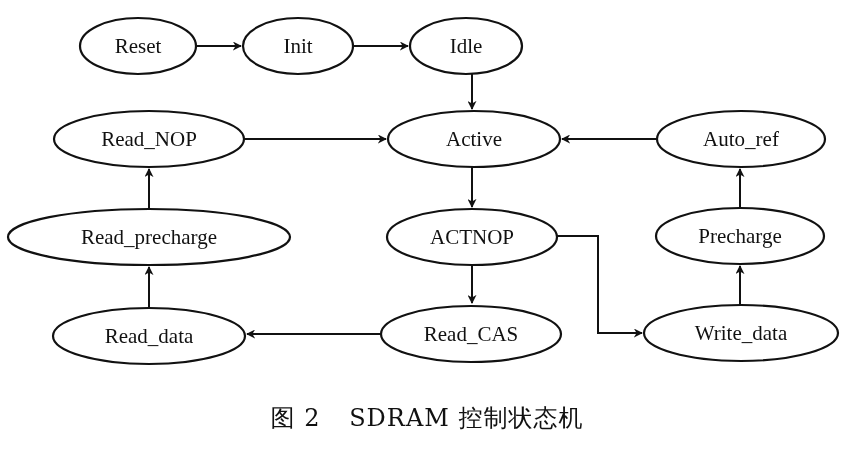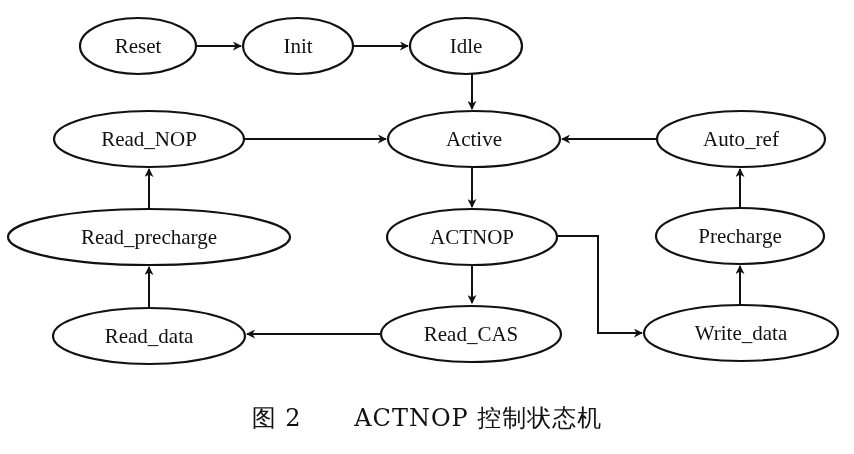--- a/index.html
+++ b/index.html
@@ -3,21 +3,21 @@
 <meta charset="utf-8">
 <style>
   html, body { margin: 0; padding: 0; background: #ffffff; }
   body { width: 854px; height: 454px; position: relative; overflow: hidden; }
   svg { position: absolute; left: 0; top: 0; }
   .node ellipse { fill: #ffffff; stroke: #111111; stroke-width: 2.2; }
   .node text { font-family: "Liberation Serif", "DejaVu Serif", serif; font-size: 21px; fill: #111111; text-anchor: middle; dominant-baseline: central; }
   .edge { fill: none; stroke: #111111; stroke-width: 2; }
   .caption { position: absolute; left: 0; top: 402px; width: 854px; text-align: center;
              font-family: "DejaVu Serif", "Liberation Serif", serif; font-size: 24px; color: #111111; letter-spacing: 1px; }
-  .caption span { margin: 0 22px; }
+  .caption span { margin: 0 10px; }
 </style>
 </head>
 <body>
 
 <svg width="854" height="454" viewBox="0 0 854 454">
   <defs>
     <marker id="arrow" viewBox="0 0 10 10" refX="9" refY="5" markerWidth="9" markerHeight="9" orient="auto-start-reverse" markerUnits="userSpaceOnUse">
       <path d="M0,0 L10,5 L0,10 L3,5 Z" fill="#111111"></path>
     </marker>
   </defs>
@@ -83,14 +83,14 @@
     <text x="471" y="334">Read_CAS</text>
   </g>
   <g class="node">
     <ellipse cx="741" cy="333" rx="97" ry="28"></ellipse>
     <text x="741" y="333">Write_data</text>
   </g>
 </svg>
 
 <div class="caption">
   <span>图 2</span>
-  <span>ACTNOP 控制状态机</span>
+  <span>SDRAM 控制状态机</span>
 </div>
 
 </body></html>

